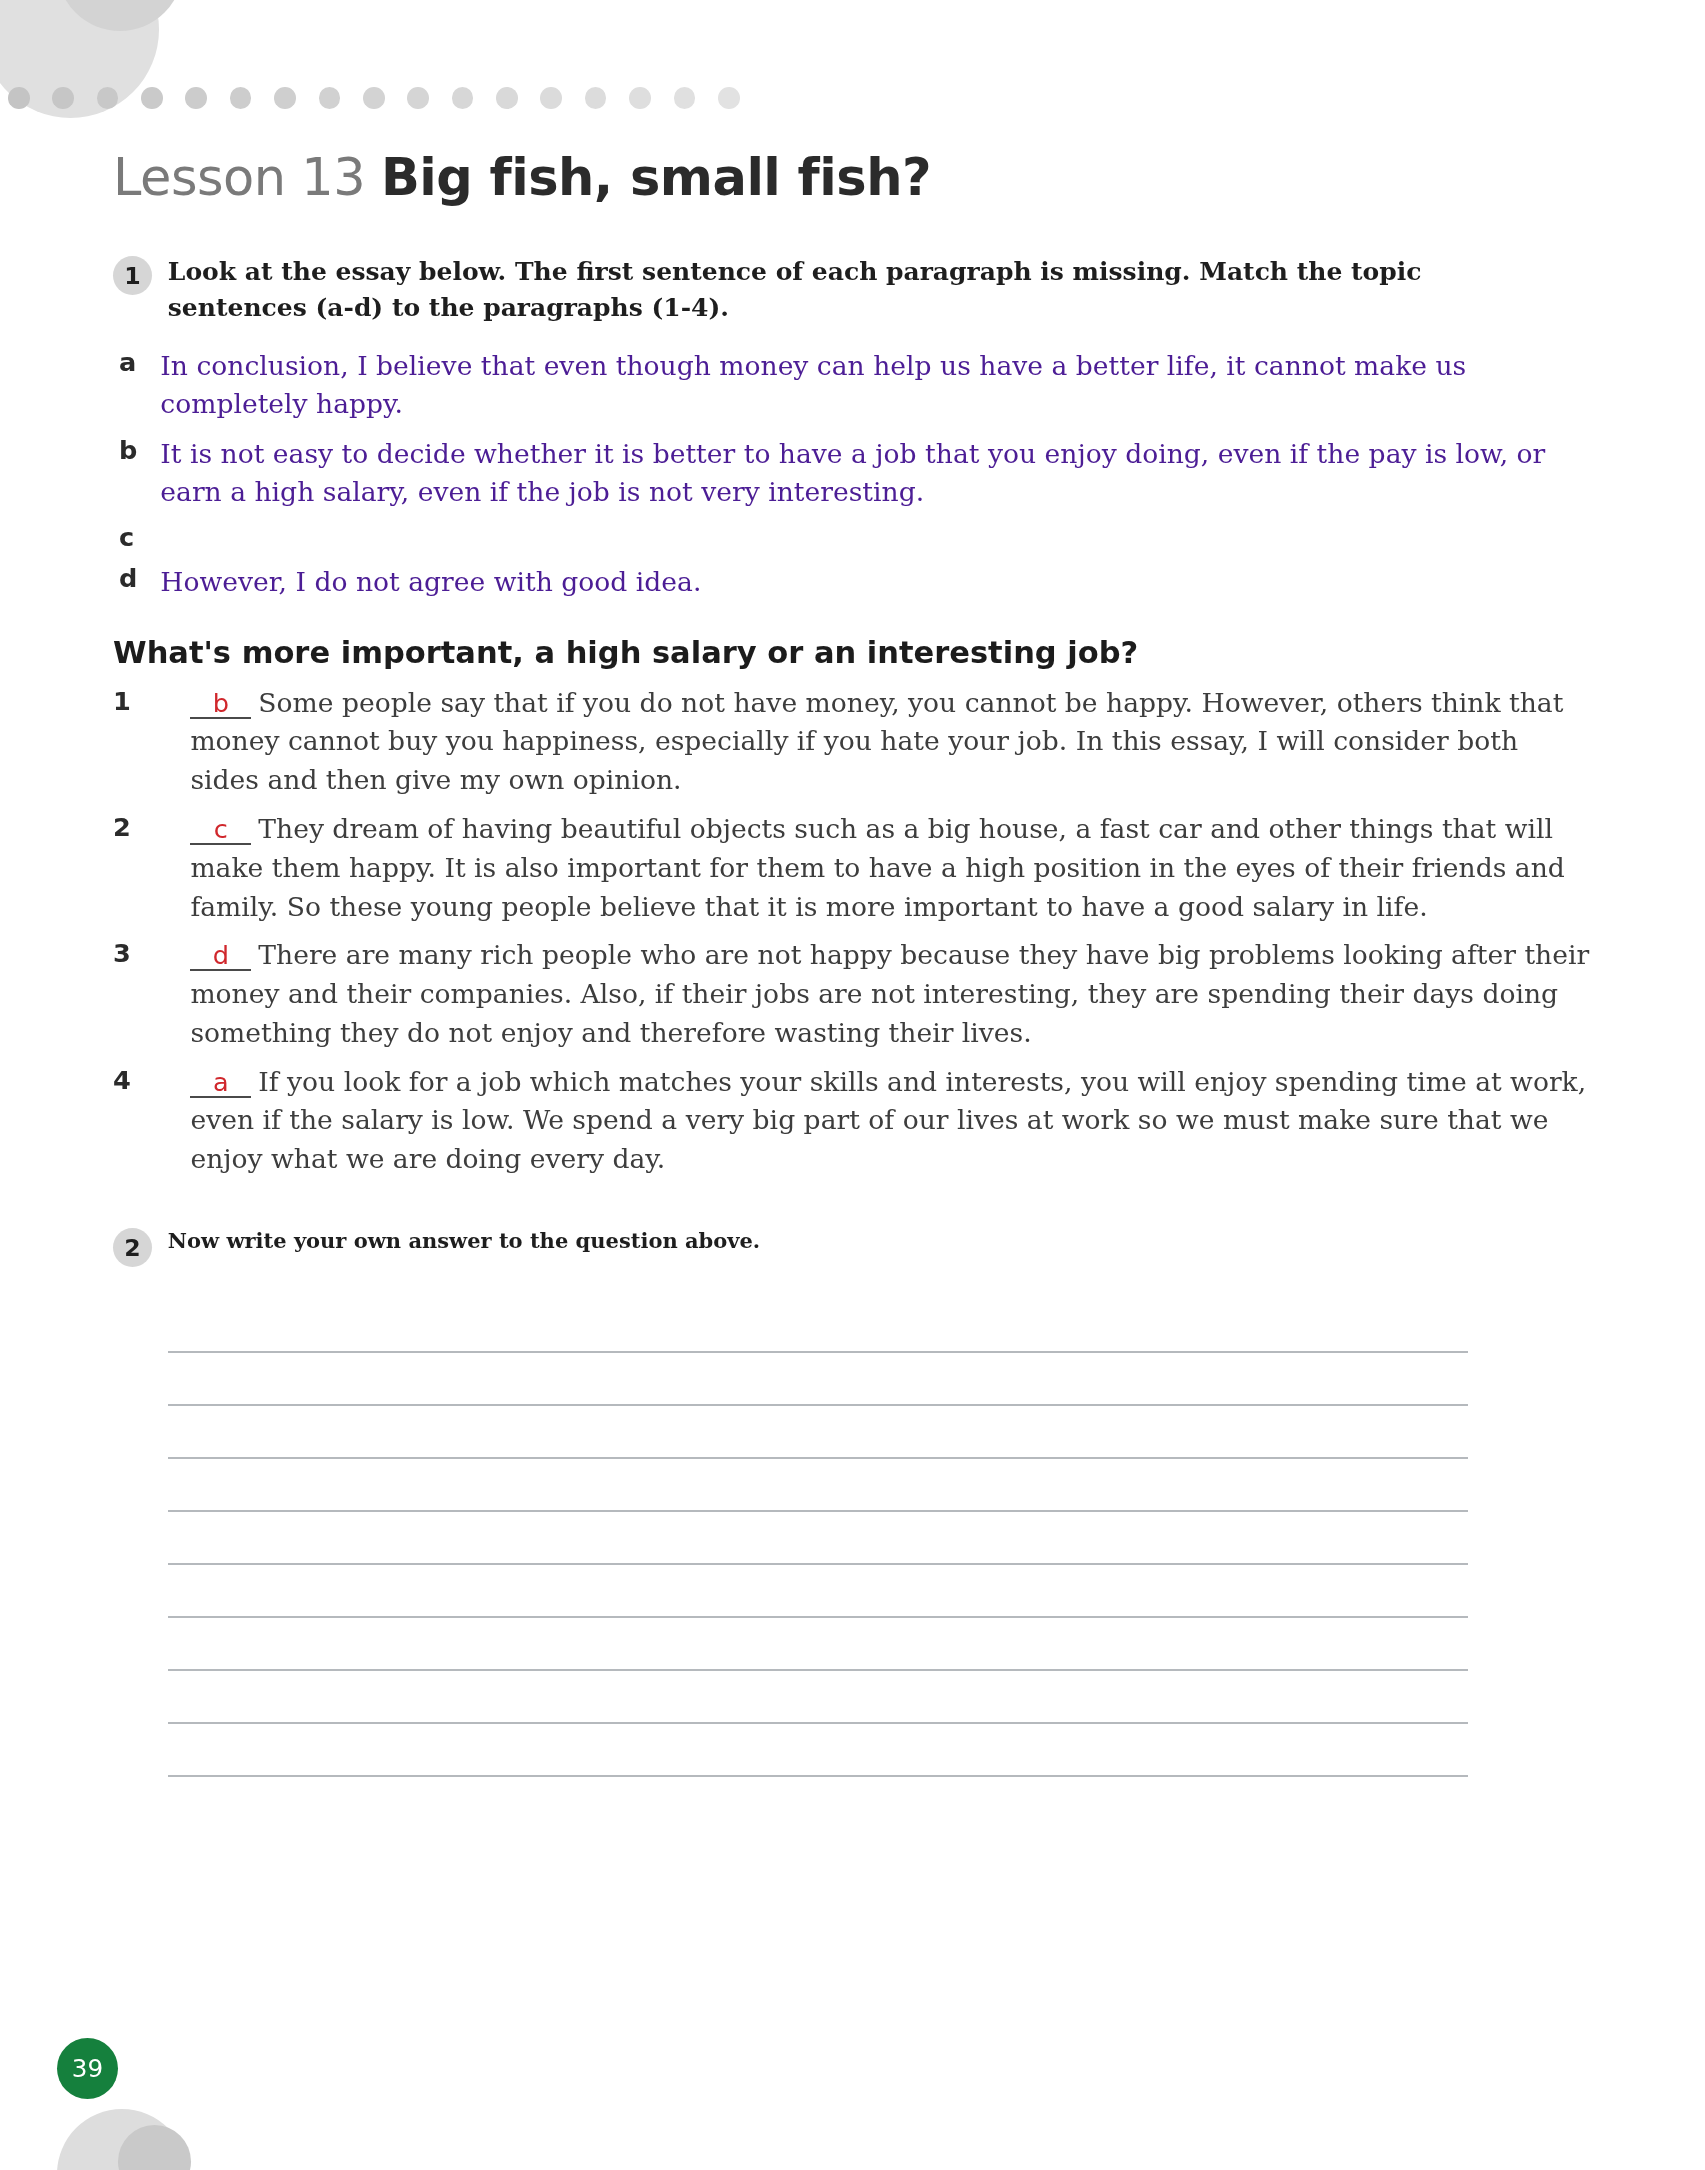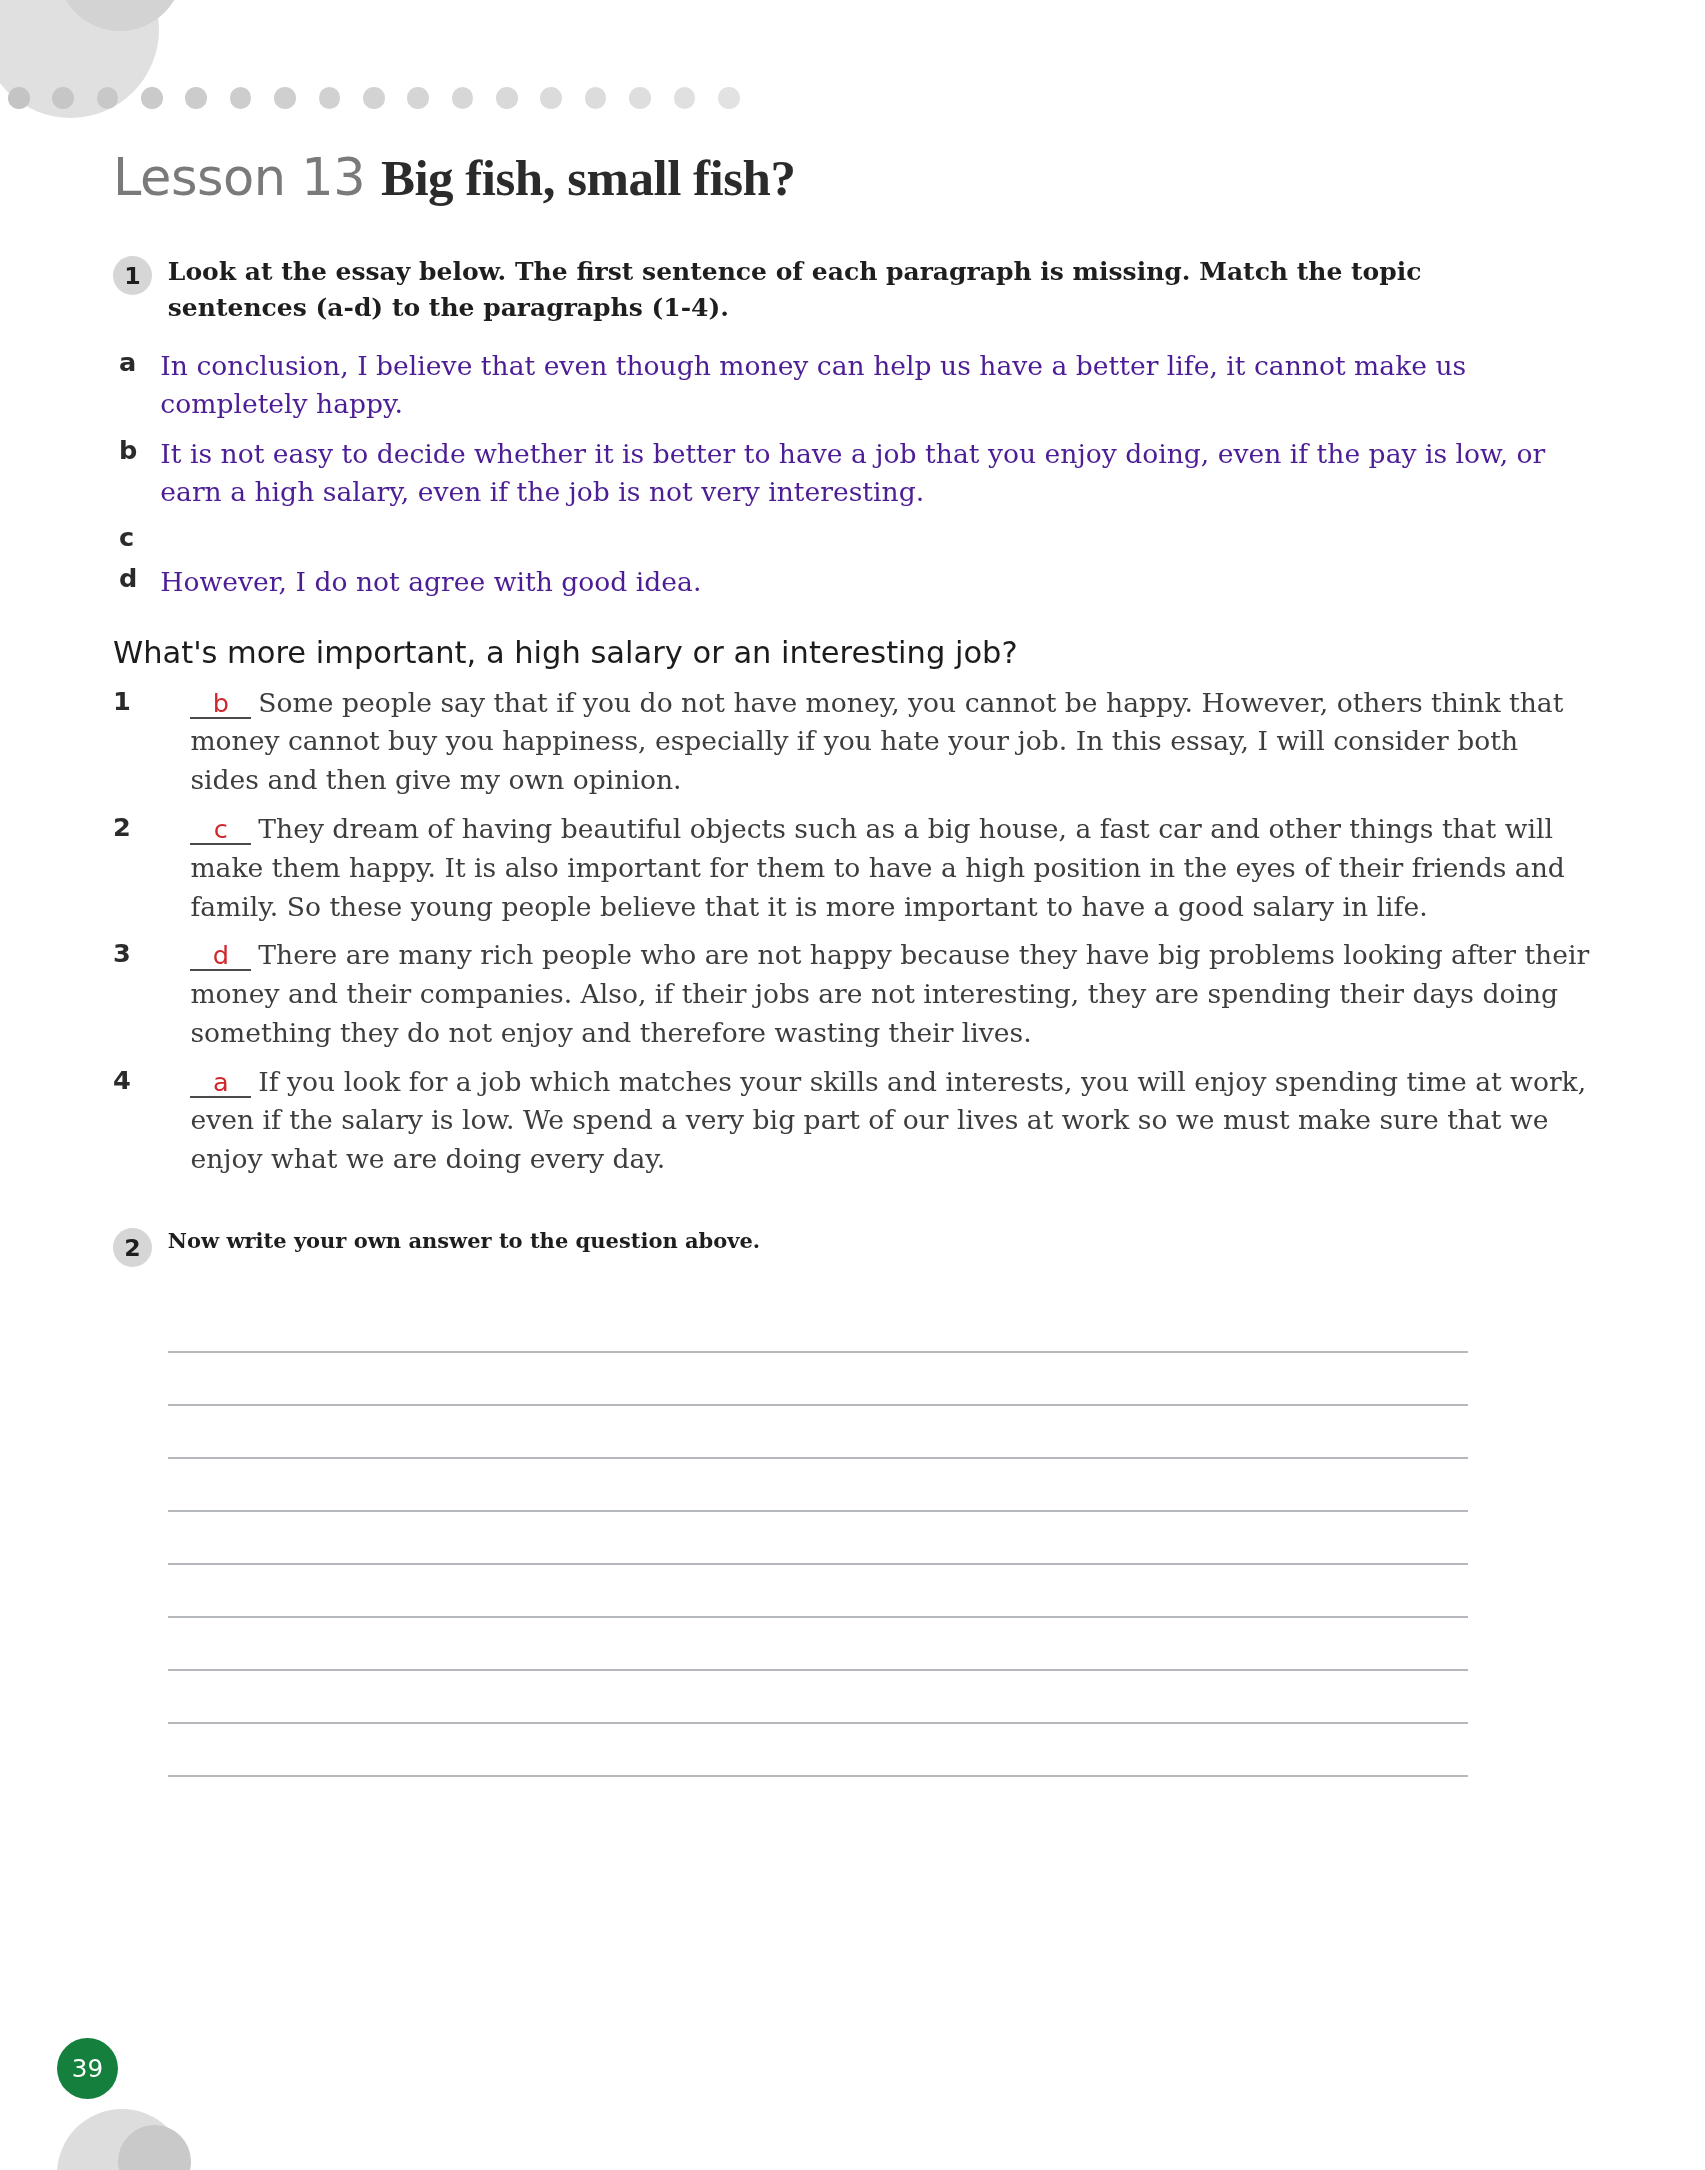--- a/index.html
+++ b/index.html
@@ -89,21 +89,20 @@
     font-family: "DejaVu Sans", sans-serif;
     font-size: 51px;
     font-weight: normal;
     color: #7a7a7a;
     margin: 0 0 47px 0;
     letter-spacing: -0.5px;
   }
   h1.lesson-title .title-strong {
     color: #2b2b2b;
     font-weight: bold;
-    font-family: Liberation Serif, serif;
   }
 
   
   .ex-row {
     display: flex;
     align-items: flex-start;
     gap: 15.8px;
   }
   .ex-badge {
     flex: none;
@@ -152,21 +151,21 @@
   .opt-text {
     font-size: 26.6px;
     line-height: 1.45;
     color: #4c1d95;
     max-width: 1399px;
   }
 
   
   .essay-title {
     font-family: "DejaVu Sans", sans-serif;
-    font-weight: normal;
+    font-weight: bold;
     font-size: 30.5px;
     color: #1c1c1c;
     margin: 33px 0 13.8px 0;
   }
 
   
   .para-item {
     display: flex;
     align-items: flex-start;
     gap: 13.8px;

